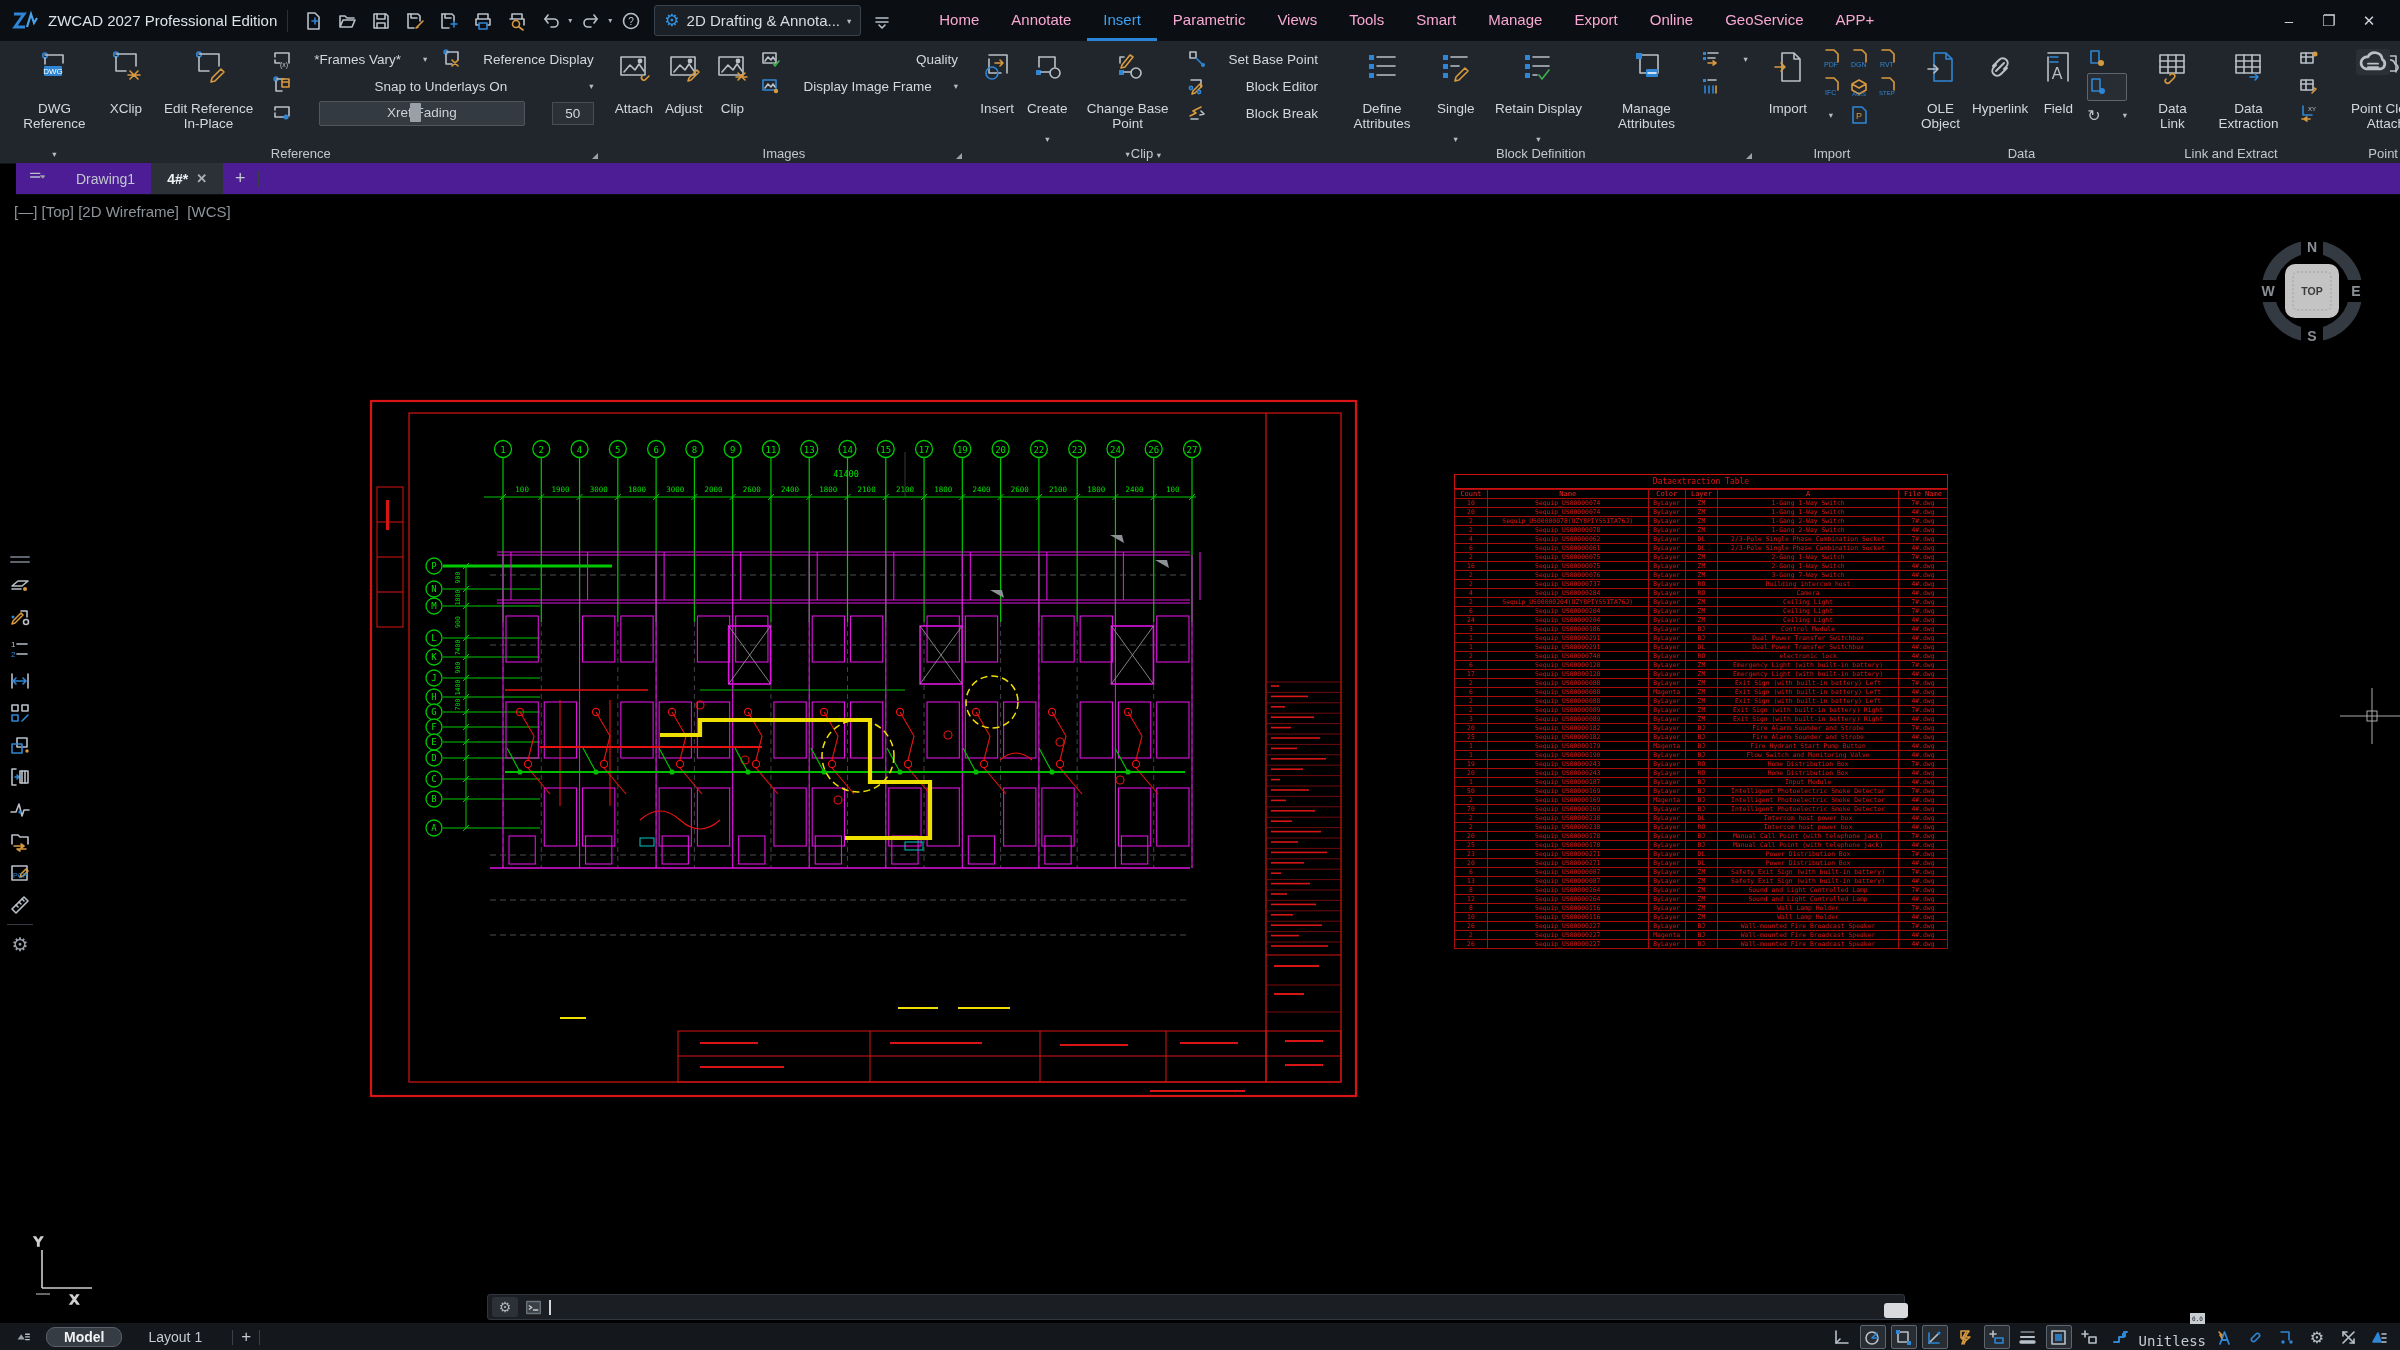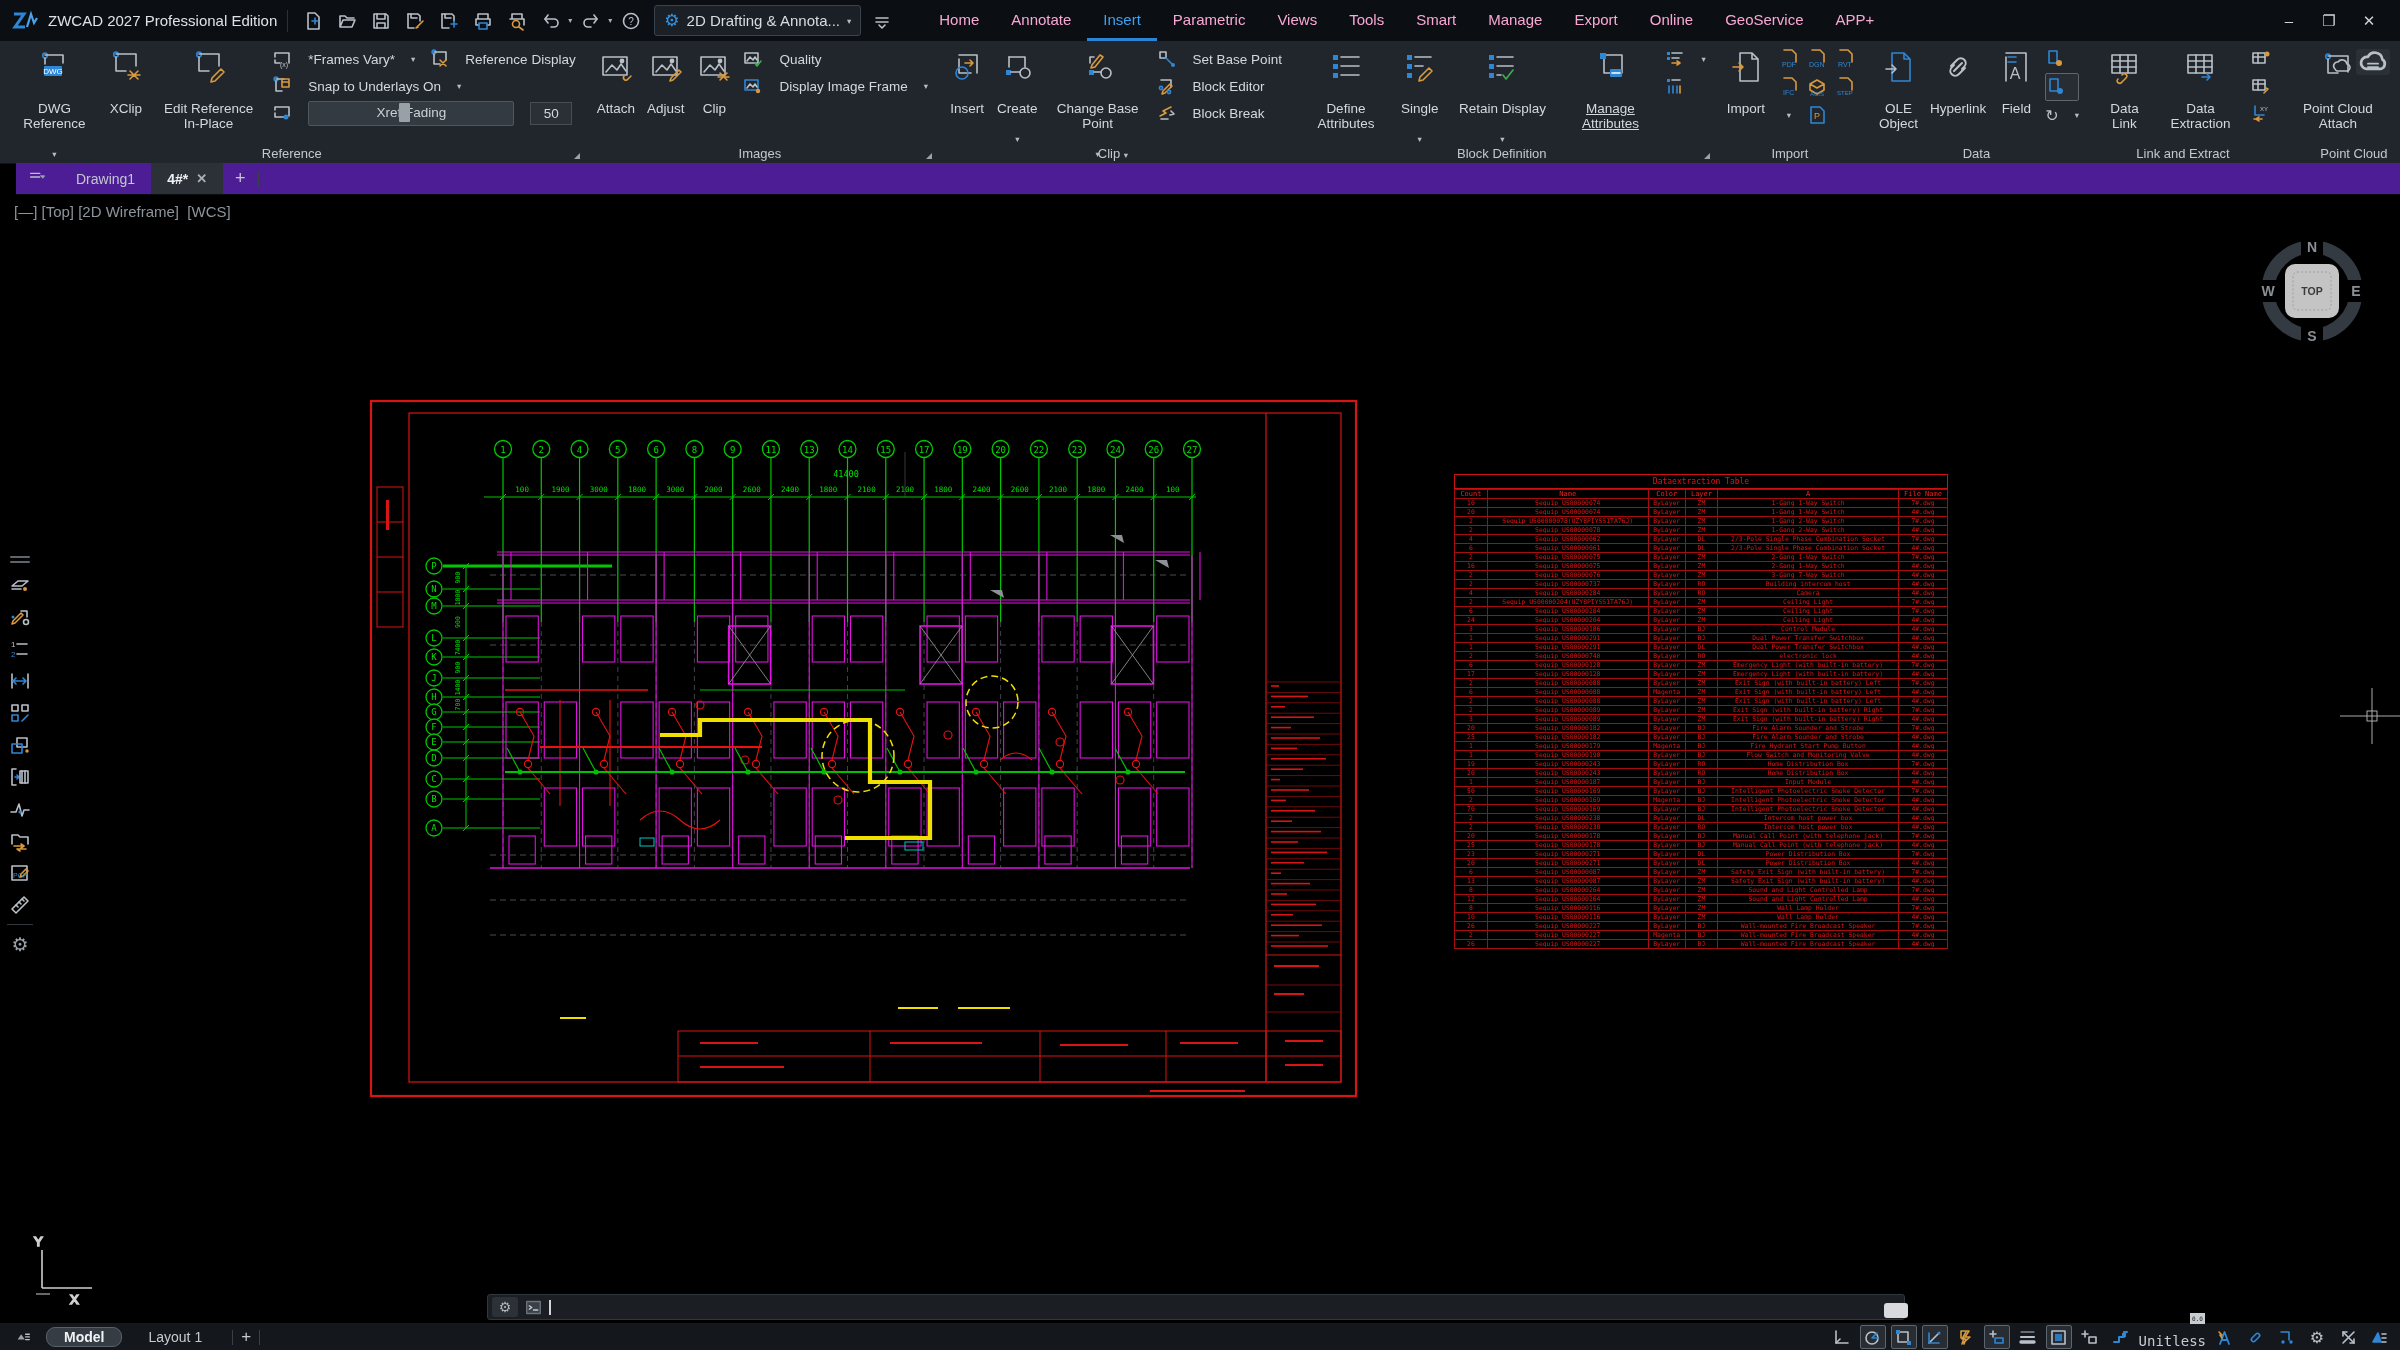--- a/index.html
+++ b/index.html
@@ -24,21 +24,21 @@
   .wbtn{width:34px;height:30px;display:flex;align-items:center;justify-content:center;font-size:15px;}
   
   #ribbon{left:0;top:41px;width:2400px;height:122px;background:#21262c;border-bottom:1px solid #101317;display:flex;align-items:stretch;}
   .panel{position:relative;padding:5px 8px 19px 8px;display:flex;align-items:flex-start;gap:2px;}
   .pdiv{width:1px;background:#171b20;margin:4px 0;}
   .plabel{position:absolute;left:0;right:0;bottom:2px;text-align:center;font-size:13px;color:#c2c8cf;white-space:nowrap;}
   .pcorner{position:absolute;right:4px;bottom:4px;width:0;height:0;border-left:6px solid transparent;border-bottom:6px solid #9aa1a8;}
   .bigbtn{display:flex;flex-direction:column;align-items:center;padding:3px 5px;gap:16px;color:#d3d8dd;font-size:13.5px;line-height:15px;text-align:center;border-radius:3px;}
   .bigbtn svg{width:36px;height:36px;}
   .pcol{display:flex;flex-direction:column;justify-content:flex-start;gap:1px;margin-left:4px;}
-  .srow{display:flex;align-items:center;gap:16px;height:26px;color:#d3d8dd;font-size:13.5px;white-space:nowrap;}
+  .srow{display:flex;align-items:center;gap:22px;height:26px;color:#d3d8dd;font-size:13.5px;white-space:nowrap;justify-content:space-between;}
   .srow svg{width:20px;height:20px;}
   .dd{font-size:8.5px;color:#b6bcc3;}
   .slider{width:204px;height:23px;background:#343a41;border:1px solid #50565e;position:relative;border-radius:2px;}
   .slider .txt{position:absolute;inset:0;text-align:center;line-height:21px;color:#ccd1d6;font-size:13.5px;}
   .slider .handle{position:absolute;left:44%;top:1px;width:11px;height:19px;background:#99a0a8;border-radius:1px;}
   .sval{width:40px;height:21px;background:#2b3036;border:1px solid #474d55;color:#d3d8dd;text-align:center;line-height:21px;font-size:13.5px;}
   .fgrid{display:grid;grid-template-columns:26px 26px 26px;grid-auto-rows:26px;gap:2px;margin-left:4px;align-items:center;justify-items:center;}
   .fgrid svg{width:22px;height:22px;}
   .cloud-btn{position:absolute;right:10px;top:8px;width:34px;height:26px;background:#2a3036;border-radius:3px;display:flex;align-items:center;justify-content:center;color:#aeb5bc;font-size:16px;}
   svg.i{stroke:#b9c0c8;fill:none;stroke-width:1.6;stroke-linecap:round;stroke-linejoin:round;}
@@ -1312,21 +1312,21 @@
           <path d="M13 8 h16"></path>
           <rect class="bf" x="5" y="15" width="5" height="5"></rect>
           <path d="M13 17 h16"></path>
           <rect class="bf" x="5" y="24" width="5" height="5"></rect>
           <path d="M13 26 h4"></path>
           <path class="g" d="M19 26 l3 4 7-9"></path>
         </svg>
       <span>Retain Display</span>
         <span class="dd">▾</span>
     </div>
-    <div class="bigbtn" style="width:88px;text-decoration:underline;">
+    <div class="bigbtn" style="width:88px;">
       <svg class="i" viewBox="0 0 36 36">
           <path d="M12 6 h18 v18 M12 10 v14 h10"></path>
           <rect class="bf" x="8" y="4" width="6" height="6"></rect>
           <rect class="bf" x="18" y="20" width="12" height="8" rx="1"></rect>
           <path d="M20 24 h8" stroke="#fff"></path>
         </svg>
       <span>Manage Attributes</span>
     </div>
     <div class="pcol">
       <div class="srow">

